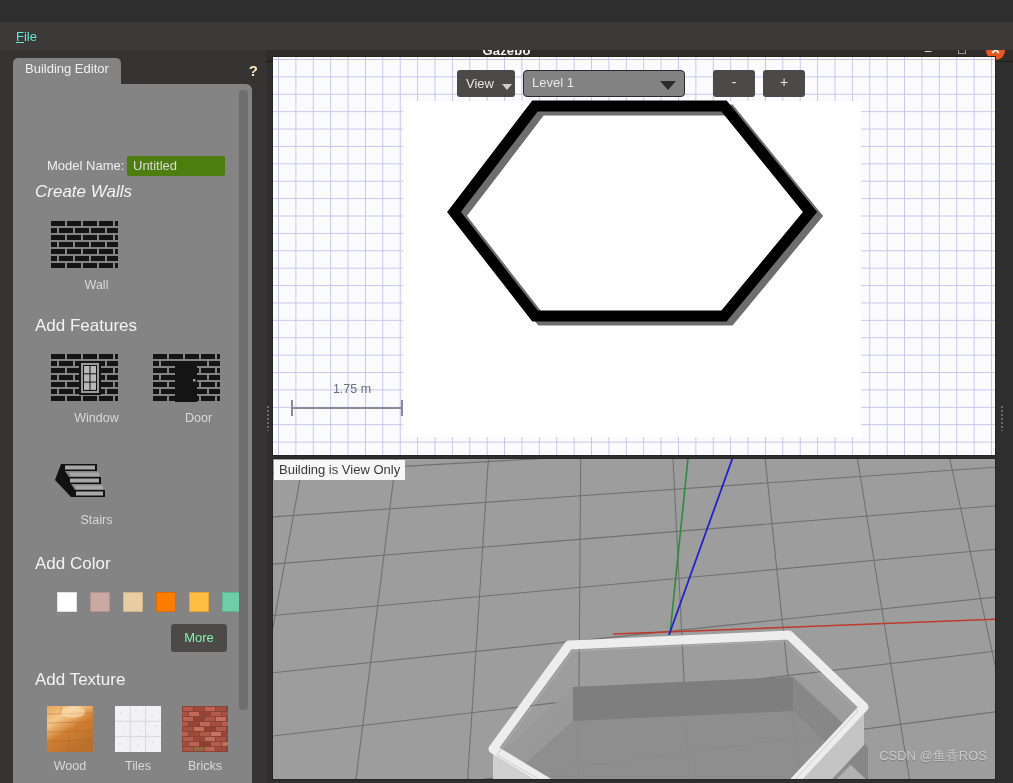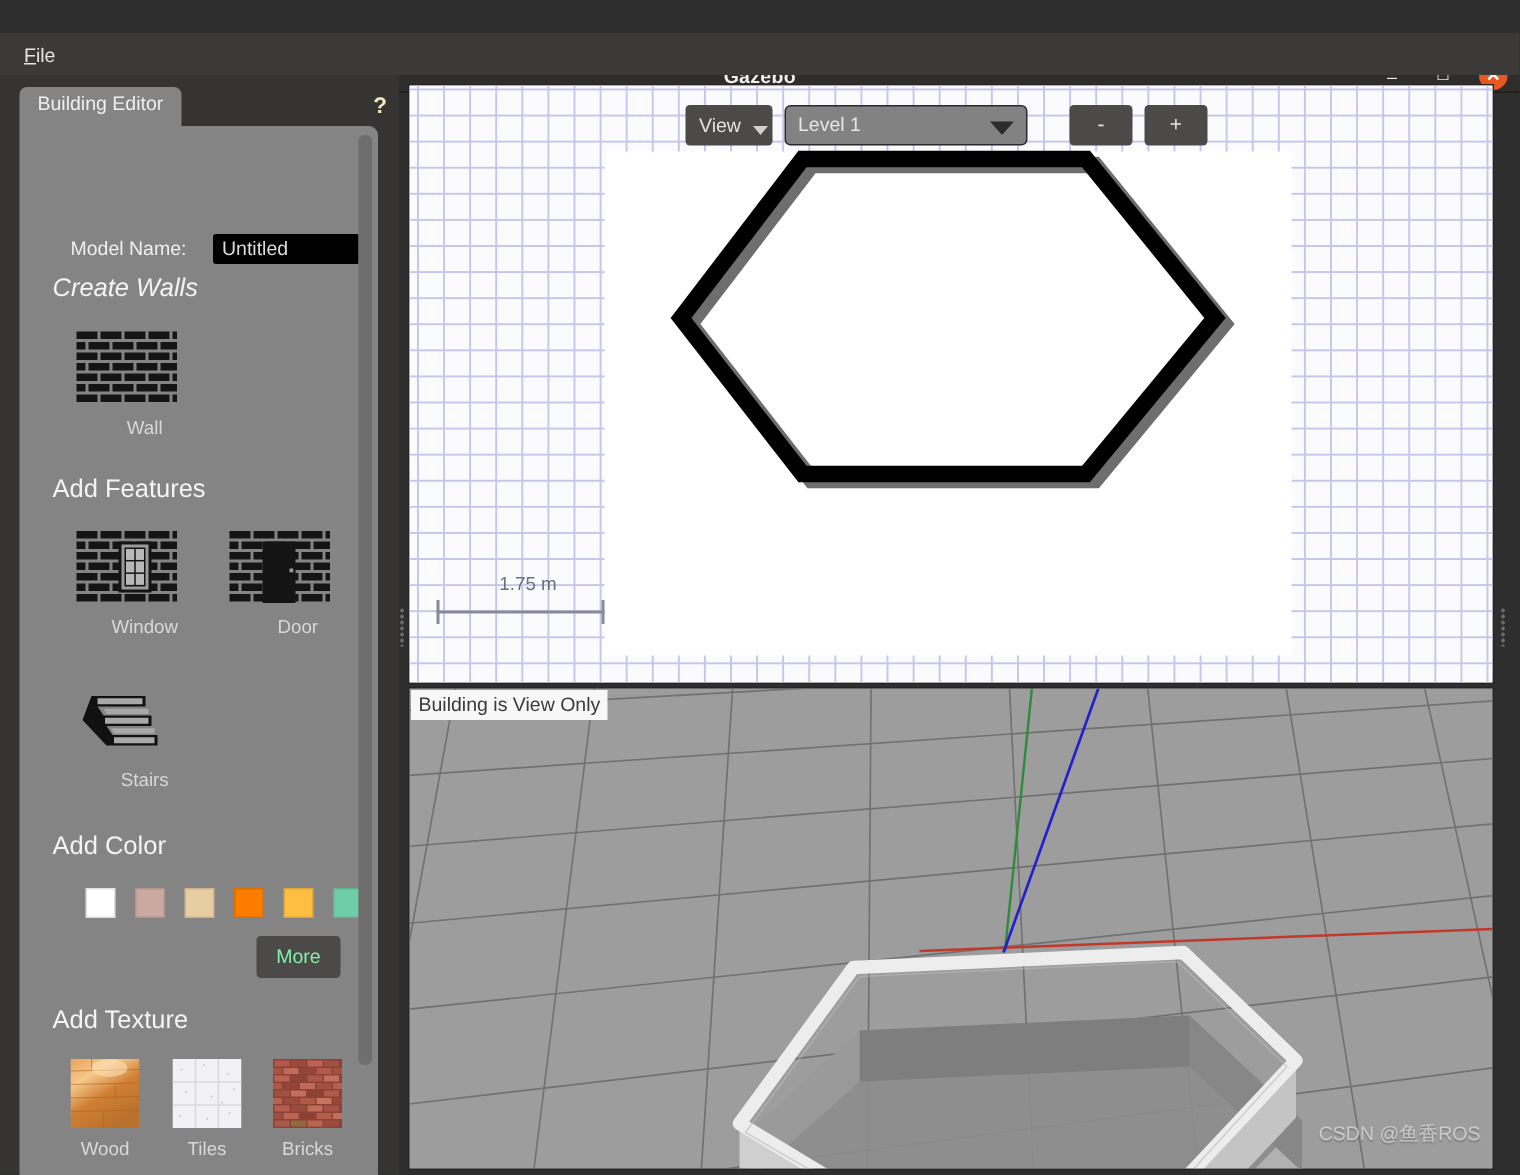--- a/index.html
+++ b/index.html
@@ -35,21 +35,21 @@
     color: #fff; font-size: 12px; line-height: 19px; font-weight: bold;
   }
 
   
   #menubar {
     position: absolute; left: 0; top: 22px; width: 1013px; height: 28px;
     background: #3b3a39;
   }
   #menu-file {
     position: absolute; left: 12px; top: 5px;
-    color: #e5e5e5; font-size: 13px; padding: 2px 4px; text-align: right;
+    color: #5eead4; font-size: 13px; padding: 2px 4px; text-align: right;
   }
   #menu-file u { text-decoration: underline; }
 
   
   #leftpanel {
     position: absolute; left: 0; top: 50px; width: 266px; height: 733px;
     background: #353433;
   }
   #tabstrip {
     position: absolute; left: 0; top: 0; width: 266px; height: 26px;
@@ -88,23 +88,23 @@
 
   
   #modelname-row {
     position: absolute; left: 22px; top: 72px; width: 205px; height: 22px;
   }
   #modelname-label {
     position: absolute; left: 12px; top: 2px;
     color: #efefef; font-size: 13px;
   }
   #modelname-field {
-    position: absolute; left: 107px; top: 0px;
+    position: absolute; left: 92px; top: 0px;
     width: 98px; height: 20px;
-    background: #000000; border-radius: 2px;
+    background: #4d7c0f; border-radius: 2px;
   }
   #modelname-value {
     position: absolute; left: 6px; top: 2px;
     color: #dcdcdc; font-size: 13px;
   }
 
   .section-title {
     position: absolute; left: 22px;
     color: #f4f4f4; font-size: 17px;
   }

